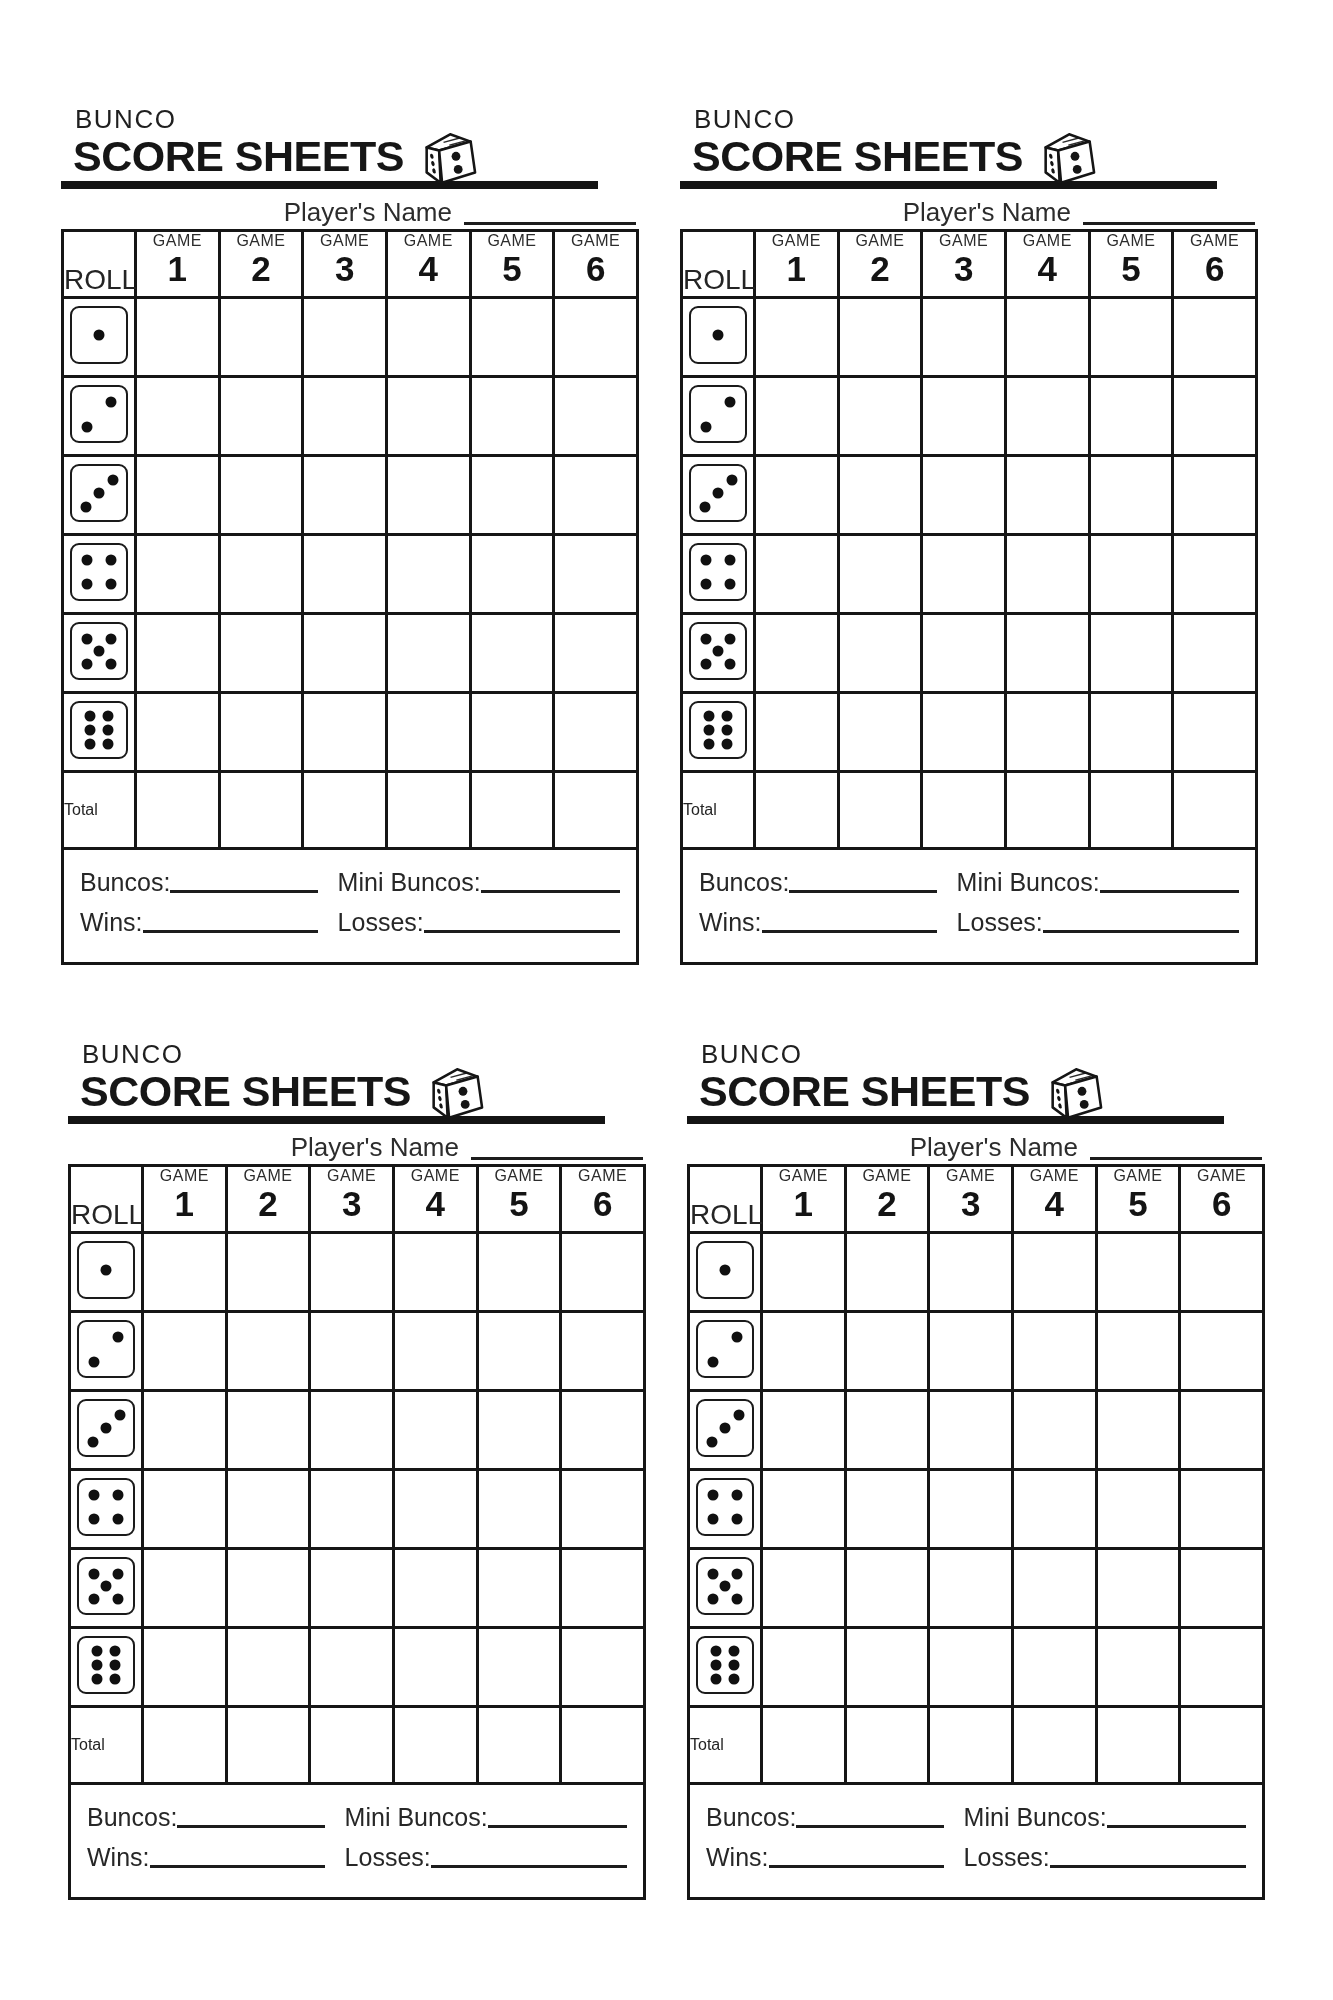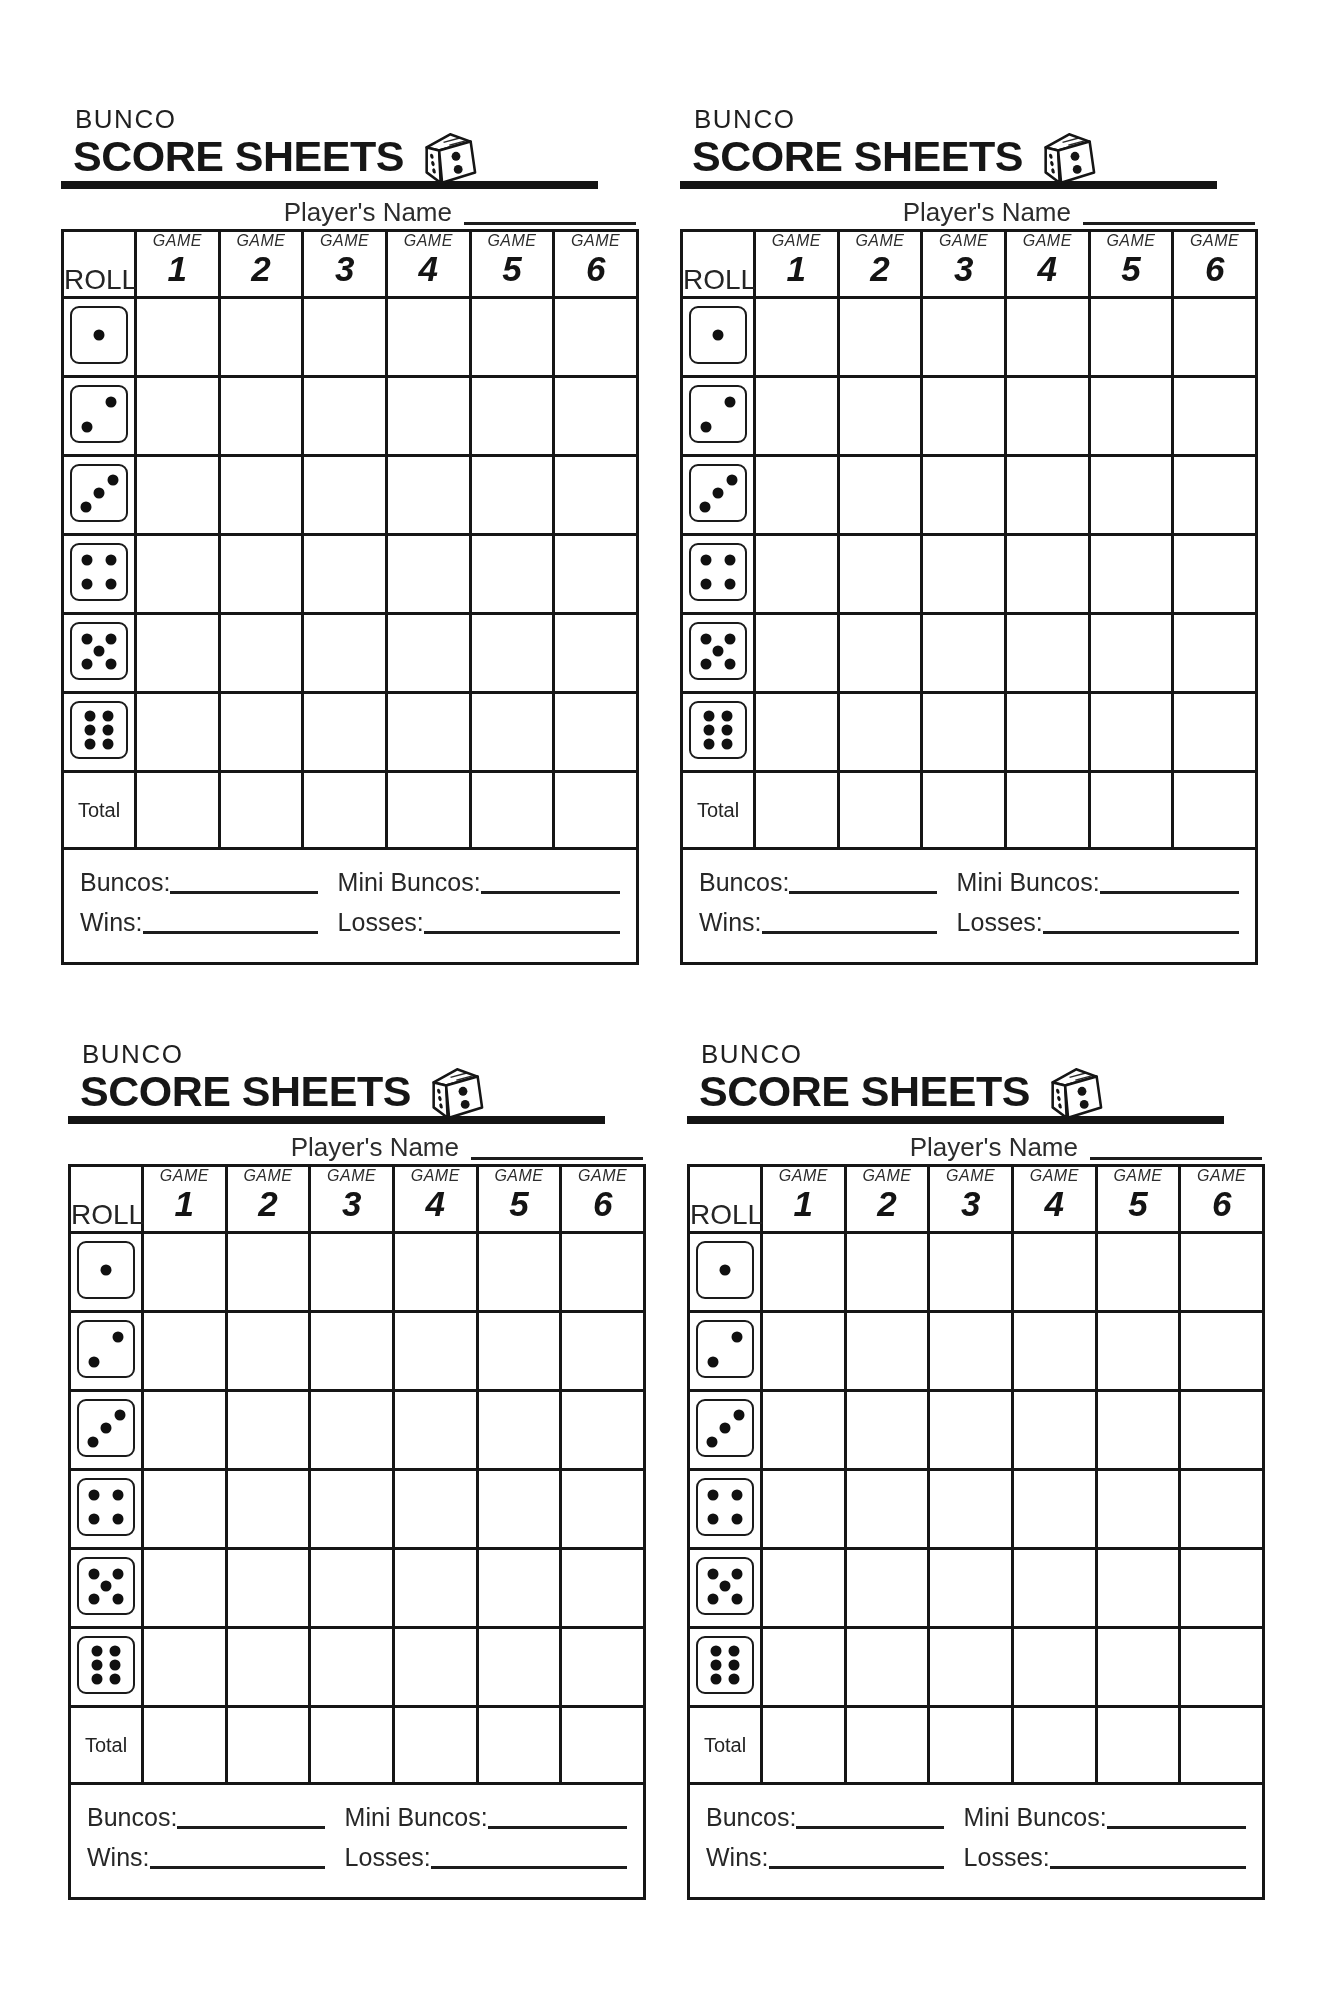--- a/index.html
+++ b/index.html
@@ -41,48 +41,48 @@
   table.score-table{
     border-collapse:collapse;table-layout:fixed;width:578px;margin-top:4px;
     background:var(--paper);
   }
   .score-table col.c-roll{width:73px;}
   .score-table td,.score-table th{border:3px solid var(--line);padding:0;}
   .th-roll{
     font-size:28px;font-weight:300;color:#242424;text-align:center;
     vertical-align:bottom;padding-bottom:12px;
   }
-  .th-game{height:64px;vertical-align:top;text-align:center;padding-top:7px;font-style:italic;}
+  .th-game{height:64px;vertical-align:top;text-align:center;padding-top:7px;}
   .game-word{display:block;font-size:16px;letter-spacing:0.5px;font-weight:400;color:#2c2c2c;line-height:1.1;}
   .game-num{display:block;font-size:35px;font-weight:800;line-height:1.05;color:#141414;margin-top:1px;}
   .dice-cell{height:76px;text-align:center;vertical-align:middle;}
   .score-cell{background:var(--paper);}
   .die{
     width:58px;height:58px;display:inline-block;position:relative;
     border:2px solid #1a1a1a;border-radius:9px;background:var(--paper);
     box-sizing:border-box;
   }
   .pip{
     position:absolute;width:11px;height:11px;border-radius:50%;
     background:#101010;transform:translate(-50%,-50%);
   }
   .total-row td{height:74px;}
   .total-label{
-    font-size:20px;font-weight:300;color:#242424;
-    text-align:center;vertical-align:middle;padding-left:10px;
+    font-size:16px;font-weight:300;color:#242424;
+    text-align:left;vertical-align:middle;padding-left:10px;
   }
 
   
   .score-footer{
     box-sizing:border-box;width:578px;height:115px;
     border:3px solid var(--line);border-top:none;
     padding:20px 16px 0 16px;background:var(--paper);
   }
   .f-row{display:flex;gap:20px;margin-bottom:15px;}
-  .f-pair{display:flex;align-items:center;flex:1 1 55%;}
+  .f-pair{display:flex;align-items:flex-start;flex:1 1 55%;}
   .f-pair.first{flex:0 0 44%;}
   .f-label{font-size:25px;font-weight:300;color:#272727;line-height:1;white-space:nowrap;}
   .blank{flex:1;height:20px;border-bottom:3px solid #1d1d1d;margin-bottom:1px;}
 </style>
 </head>
 <body>
 
 <div id="canvas">
   <div class="slot" id="slot-1">
   <div class="sheet">

